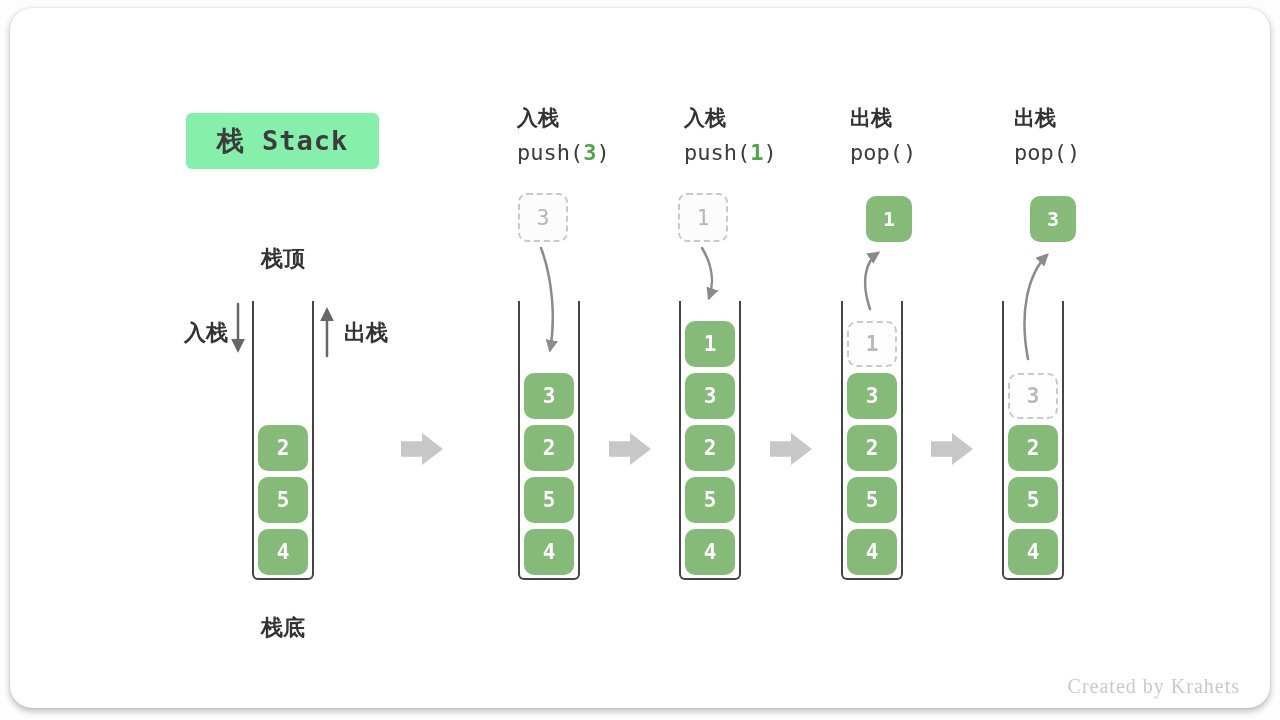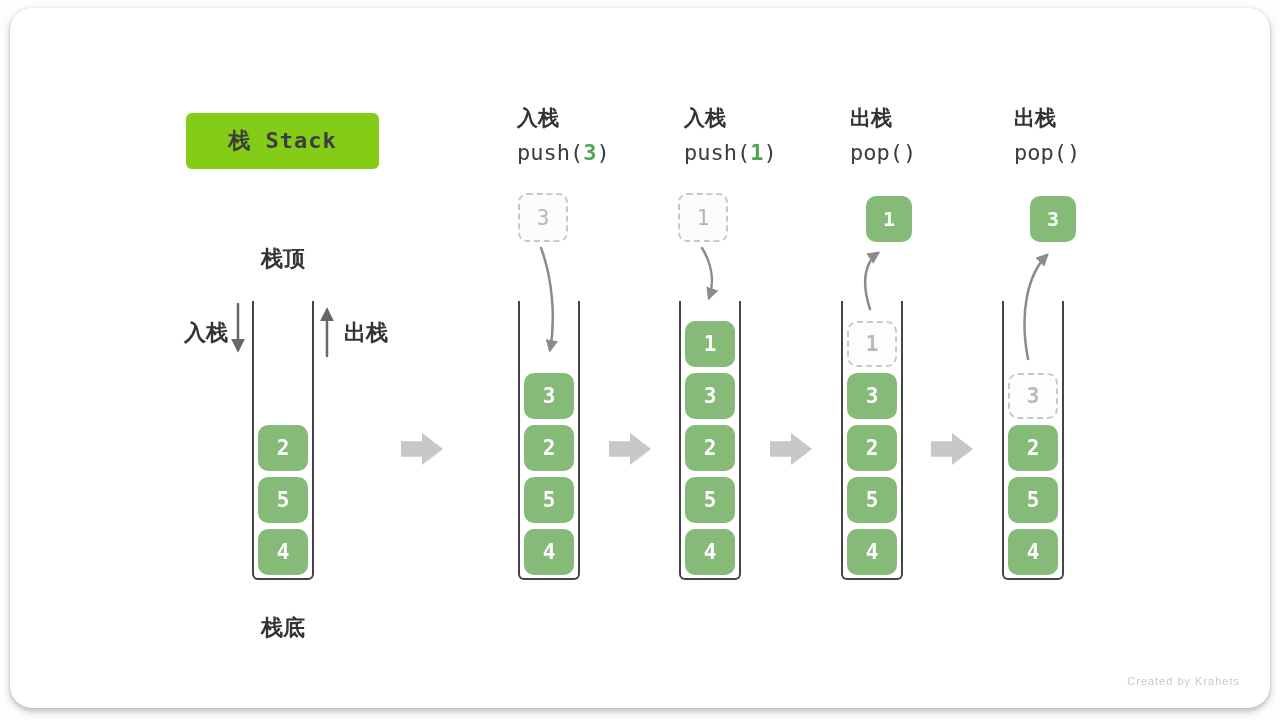--- a/index.html
+++ b/index.html
@@ -3,23 +3,23 @@
 <meta charset="utf-8">
 <style>
   html,body{margin:0;padding:0;background:#fdfdfd;}
   .canvas{position:relative;width:1280px;height:720px;overflow:hidden;
           font-family:"Liberation Sans",sans-serif;}
   .card{position:absolute;left:10px;top:8px;width:1260px;height:700px;
         background:#ffffff;border-radius:22px;
         box-shadow:0 3px 7px rgba(0,0,0,0.28),0 0 2px rgba(0,0,0,0.10);}
   .abs{position:absolute;}
 
-  .title-box{left:186px;top:113px;width:193px;height:56px;background:#84cc16;
+  .title-box{left:186px;top:113px;width:193px;height:56px;background:#86efac;
              border-radius:6px;display:flex;align-items:center;justify-content:center;
-             font-family:"DejaVu Sans Mono",monospace;font-weight:bold;font-size:22px;
+             font-family:"DejaVu Sans Mono",monospace;font-weight:bold;font-size:27px;
              color:#3c3c3c;letter-spacing:1px;}
 
   .zh-label{font-weight:bold;font-size:22px;color:#333;text-align:center;}
 
   .col-header{top:104px;}
   .col-header .op{font-weight:bold;font-size:21px;color:#333;height:30px;}
   .col-header .code{font-family:"DejaVu Sans Mono",monospace;font-size:22px;
                     color:#3c3c3c;margin-top:6px;}
   .col-header .arg{color:#55a24e;font-weight:bold;}
 
@@ -40,22 +40,22 @@
           color:#fff;display:flex;align-items:center;justify-content:center;
           font-family:"DejaVu Sans Mono",monospace;font-weight:bold;font-size:20px;}
 
   .big-arrow{top:433px;width:42px;height:32px;background:#c7c7c7;
              clip-path:polygon(0 26%,50% 26%,50% 0,100% 50%,50% 100%,50% 74%,0 74%);}
 
   .overlay{position:absolute;left:0;top:0;pointer-events:none;}
   .curve{fill:none;stroke:#8b8b8b;stroke-width:2.5;stroke-linecap:round;}
   .thin-arrow{fill:none;stroke:#676767;stroke-width:2.5;stroke-linecap:round;}
 
-  .watermark{top:675px;right:40px;font-family:Liberation Sans, sans-serif;
-             font-size:11px;color:#c9c9c9;letter-spacing:1px;}
+  .watermark{top:675px;right:40px;font-family:Liberation Serif, serif;
+             font-size:20px;color:#c9c9c9;letter-spacing:1px;}
 </style>
 </head>
 <body>
 
 <div class="canvas">
   <div class="card"></div>
 
   <div class="abs title-box">栈 Stack</div>
 
   <div class="abs zh-label" style="left:252px;top:244px;width:62px;font-family:Liberation Mono, monospace;">栈顶</div>

